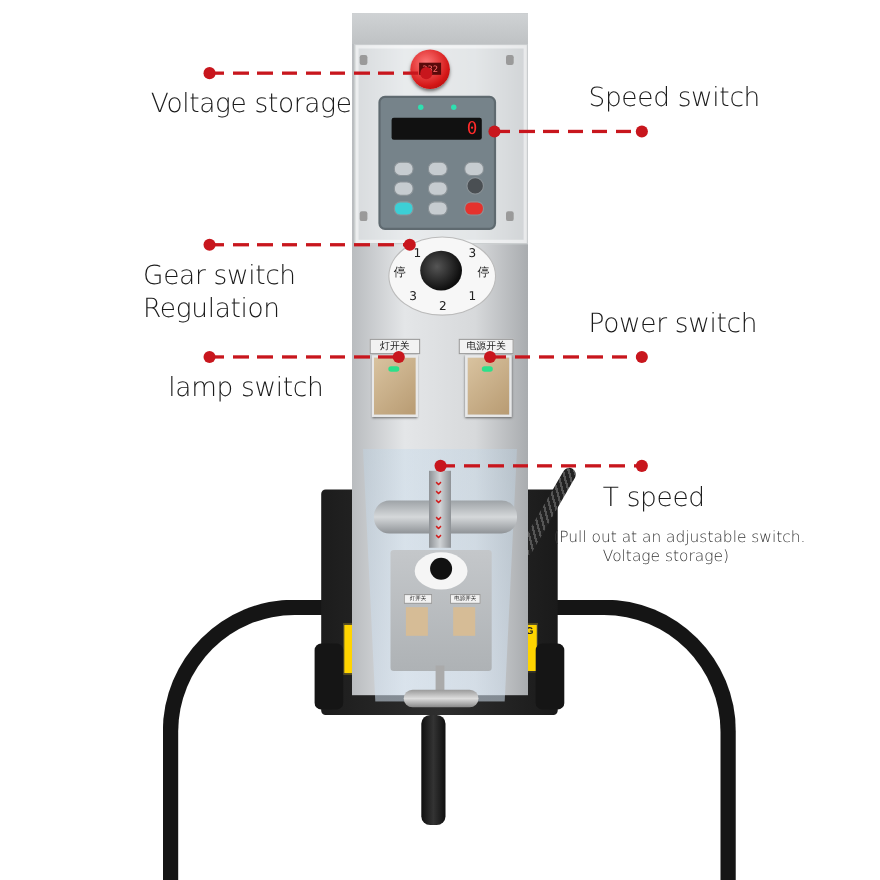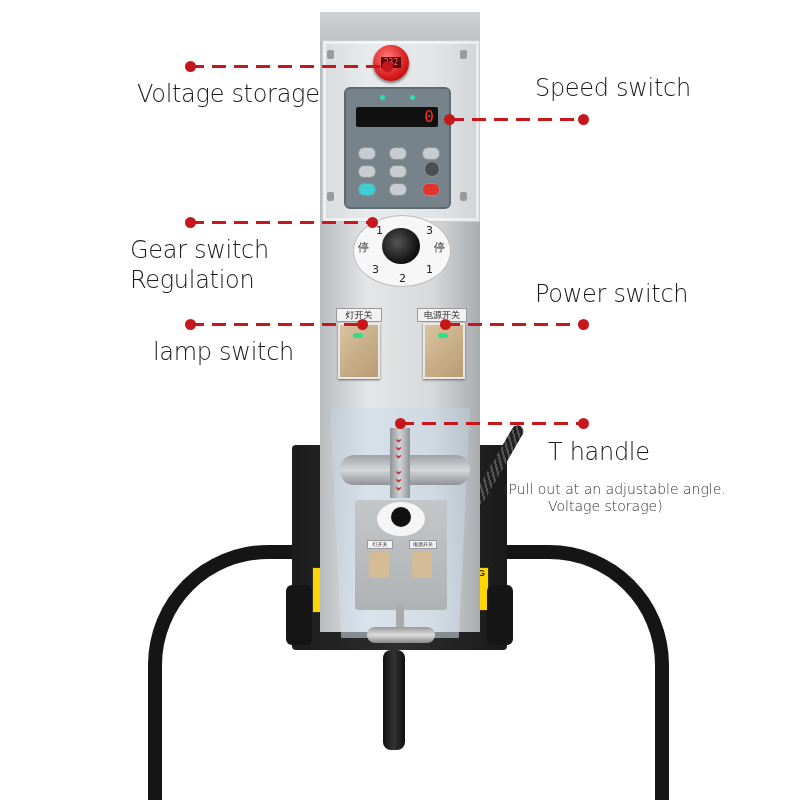--- a/index.html
+++ b/index.html
@@ -147,15 +147,15 @@
 <div class="leader" style="left:190px;top:323px;width:170px;"></div>
 <div class="dot" style="left:357px;top:319px;"></div>
 <div class="dot" style="left:440px;top:319px;"></div>
 <div class="leader" style="left:446px;top:323px;width:140px;"></div>
 <div class="dot" style="left:578px;top:319px;"></div>
 <div class="label lbl-lg" style="left:153px;top:338px;">lamp switch</div>
 
 <div class="dot" style="left:395px;top:418px;"></div>
 <div class="leader" style="left:400px;top:422px;width:185px;"></div>
 <div class="dot" style="left:578px;top:418px;"></div>
-<div class="label lbl-lg" style="left:548px;top:438px;">T handle</div>
-<div class="label lbl-sm" style="left:503px;top:481px;">(Pull out at an adjustable angle.</div>
+<div class="label lbl-lg" style="left:548px;top:438px;">T speed</div>
+<div class="label lbl-sm" style="left:503px;top:481px;">(Pull out at an adjustable switch.</div>
 <div class="label lbl-sm" style="left:548px;top:498px;">Voltage storage)</div>
 
 </body></html>

